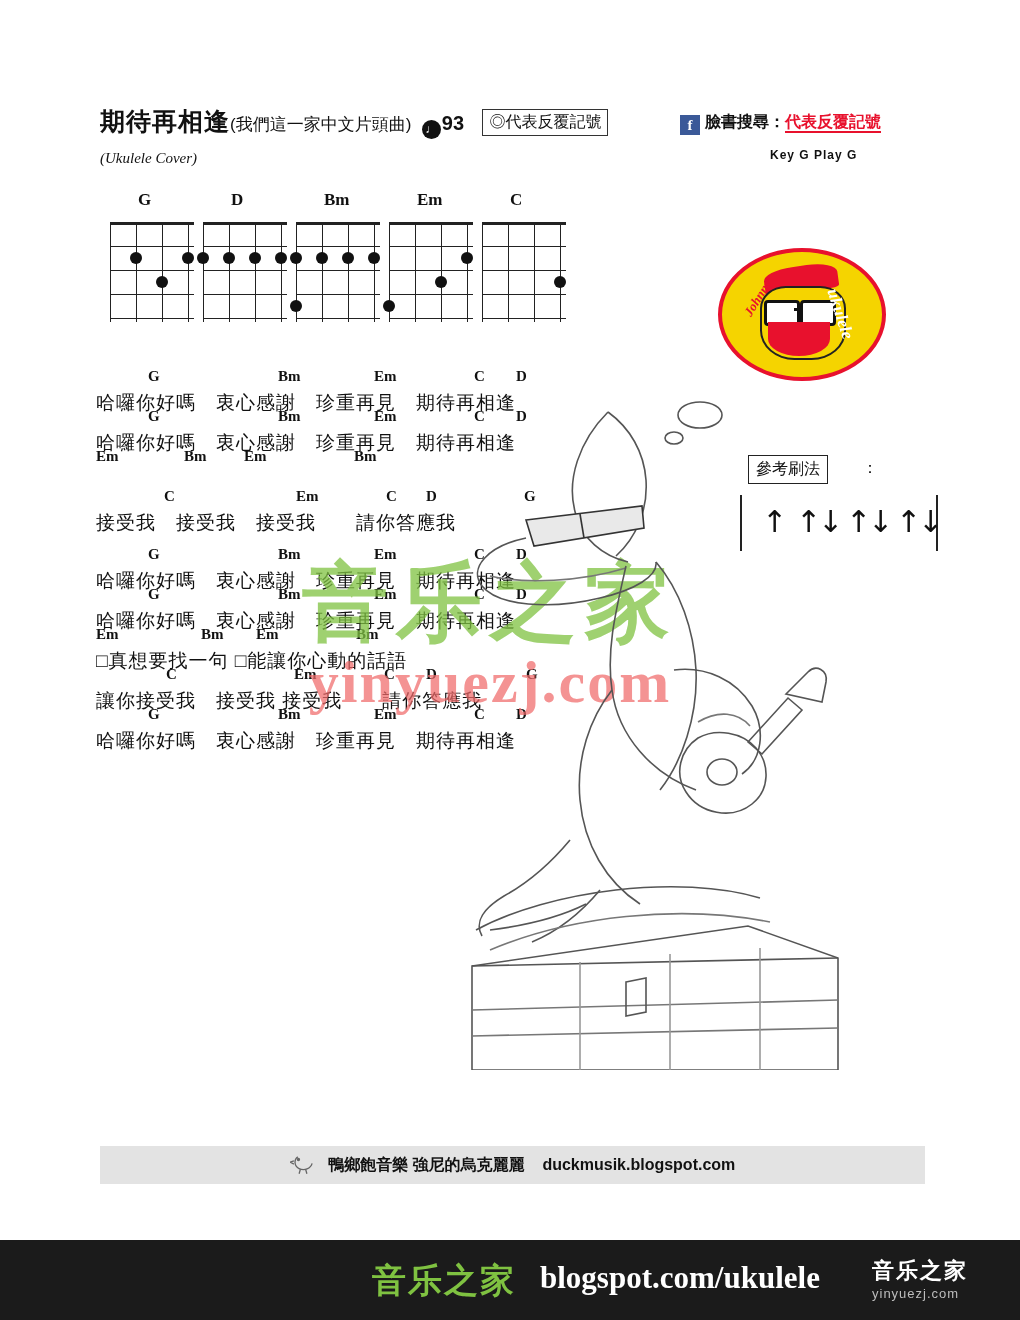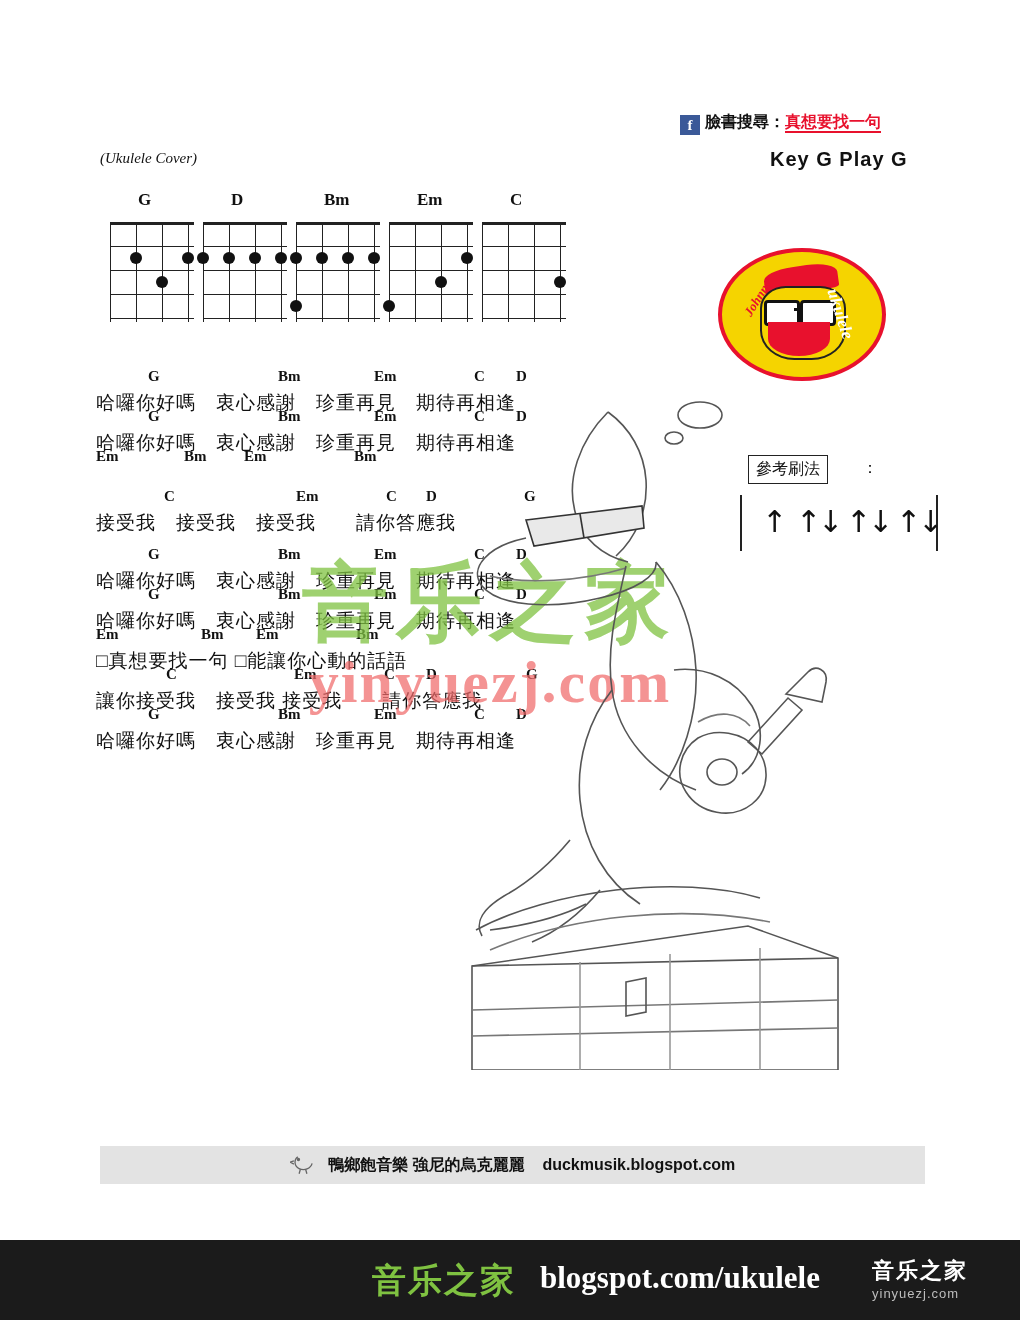--- a/index.html
+++ b/index.html
@@ -19,21 +19,21 @@
   .song-sub{font-size:17px;display:inline-block;vertical-align:baseline;}
   .tempo-wrap{display:inline-block;vertical-align:baseline;margin-left:6px;font-size:20px;font-weight:bold;}
   .note-icon{display:inline-block;width:19px;height:19px;border-radius:50%;background:#111;color:#fff;font-size:12px;line-height:19px;text-align:center;vertical-align:-3px;margin-right:1px;}
   .repeat-box{display:inline-block;margin-left:14px;border:1px solid #333;padding:2px 6px;font-size:16px;vertical-align:3px;}
   .ukulele-cover{position:absolute;left:100px;top:150px;font-size:15px;font-style:italic;font-family:"Liberation Serif",serif;}
 
   .fb-wrap{position:absolute;left:680px;top:112px;white-space:nowrap;}
   .fb-icon{display:inline-block;width:20px;height:20px;background:#3b5998;color:#fff;font-weight:bold;font-size:15px;line-height:20px;text-align:center;vertical-align:-3px;font-family:"Liberation Serif",serif;}
   .fb-text{font-size:16px;font-weight:bold;margin-left:5px;}
   .fb-red{color:#e8112d;font-size:16px;font-weight:bold;border-bottom:2px solid #e8112d;padding-bottom:1px;}
-  .keyplay{position:absolute;left:770px;top:148px;font-size:20px;font-weight:bold;letter-spacing:1px;}
+  .keyplay{position:absolute;left:770px;top:148px;font-size:12px;font-weight:bold;letter-spacing:1px;}
 
   
   .chords{position:absolute;left:110px;top:190px;}
   .chord{position:absolute;top:0;}
   .chord .cname{position:absolute;top:0;font-size:17px;font-weight:bold;font-family:"Liberation Serif",serif;}
   .grid{position:absolute;top:32px;left:0;width:84px;height:100px;}
   .grid .v{position:absolute;top:0;width:1px;height:100px;background:#222;}
   .grid .h{position:absolute;left:0;height:1px;width:84px;background:#222;}
   .grid .nut{height:3px;background:#222;top:0;}
   .dot{position:absolute;width:12px;height:12px;border-radius:50%;background:#111;}
@@ -87,24 +87,29 @@
   .b-url{position:absolute;left:540px;top:20px;color:#fff;font-size:31px;font-weight:bold;font-family:"Liberation Serif",serif;}
   .b-logo{position:absolute;left:872px;top:16px;width:116px;height:48px;}
   .b-logo .l1{font-size:22px;font-weight:bold;color:#fff;letter-spacing:2px;}
   .b-logo .l2{font-size:13px;color:#bdbdbd;letter-spacing:1px;}
 </style>
 </head>
 <body>
 
 <div class="sheet">
 
+  <div class="title-row">
+    <span class="song-title">期待再相逢</span><span class="song-sub">(我們這一家中文片頭曲)</span>
+    <span class="tempo-wrap"><span class="note-icon">♩</span><span>93</span></span>
+    <span class="repeat-box">◎代表反覆記號</span>
+  </div>
   <div class="ukulele-cover">(Ukulele Cover)</div>
 
   <div class="fb-wrap">
-    <span class="fb-icon">f</span><span class="fb-text">臉書搜尋：</span><span class="fb-red">真想要找一句</span>
+    <span class="fb-icon">f</span><span class="fb-text">臉書搜尋：</span><span class="fb-red">代表反覆記號</span>
   </div>
   <div class="keyplay">Key G  Play G</div>
 
   <div class="chords" id="chords">
       <div class="chord" style="left: 0px;">
         <div class="cname" style="left: 28px;">G</div>
         <div class="grid">
           <div class="v" style="left: 0px;"></div>
           <div class="v" style="left: 26px;"></div>
           <div class="v" style="left: 52px;"></div>

